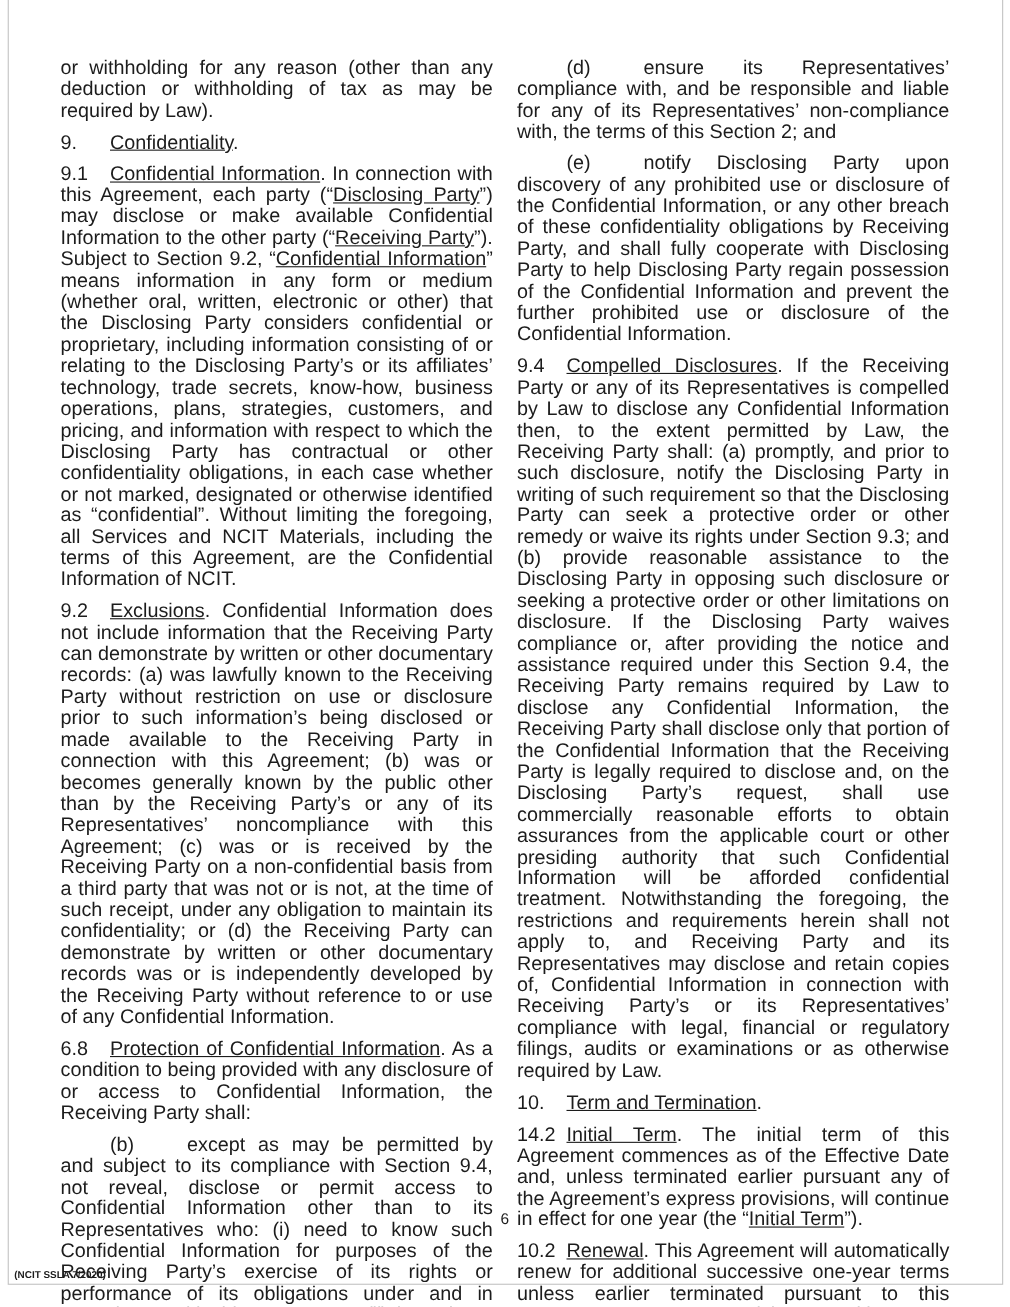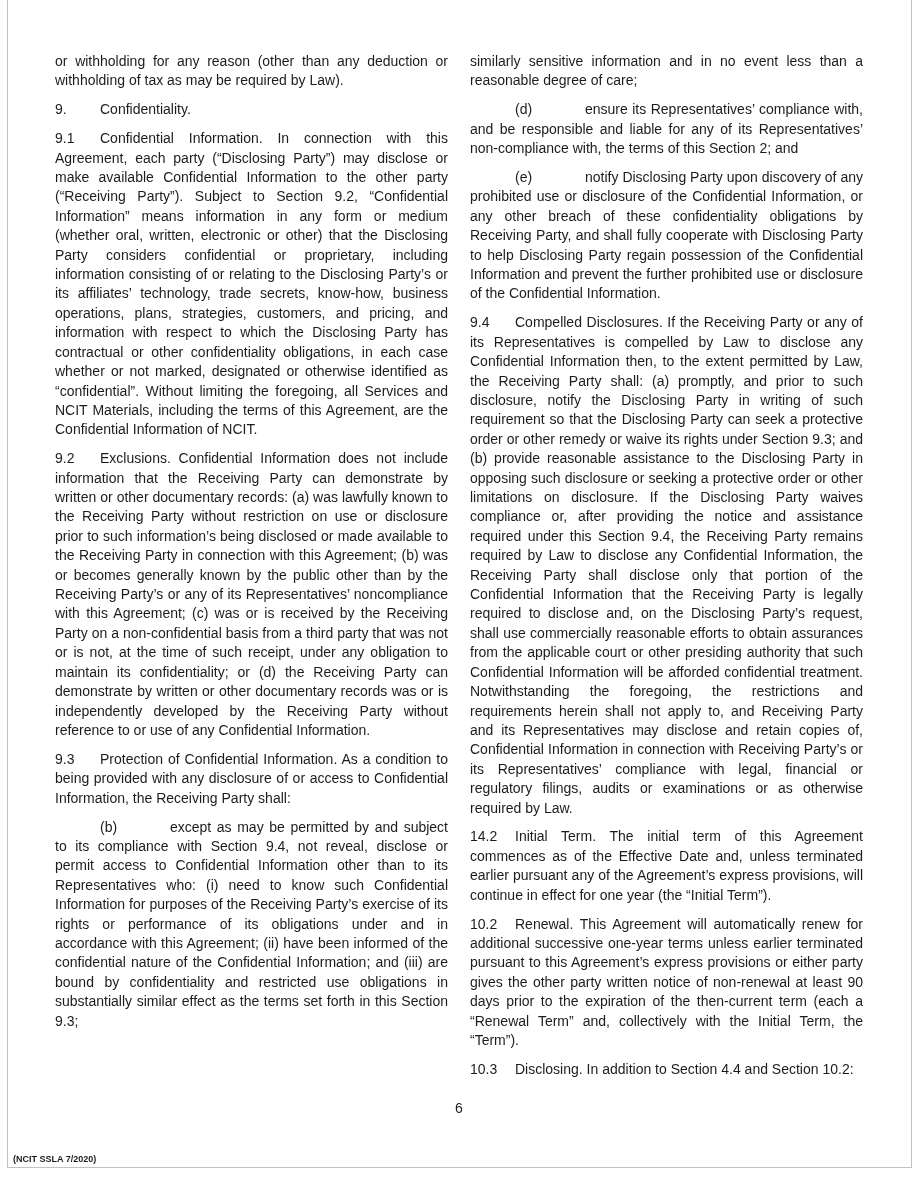--- a/index.html
+++ b/index.html
@@ -26,32 +26,32 @@
     left: 55px;
     top: 52px;
     width: 808px;
     display: flex;
     gap: 22px;
   }
   .col { width: 393px; }
   .para {
     margin: 0 0 9.5px 0;
     text-align: justify;
-    font-size: 14px;
+    font-size: 18px;
     line-height: 19.4px;
     color: #1c1c1c;
   }
   .para.item { text-indent: 45px; }
   .marker {
     display: inline-block;
     text-indent: 0;
   }
   .section > .marker { width: 45px; }
   .item > .marker { width: 70px; }
-  .u { }
+  .u { text-decoration: underline; }
   .footer-page {
     position: absolute;
     top: 1100px;
     left: 0;
     width: 100%;
     text-align: center;
     font-size: 14px;
     color: #1c1c1c;
   }
   .footer-code {
@@ -67,28 +67,28 @@
 <body>
 
 <div class="page-frame"></div>
 
 <div class="content">
   <div class="col">
       <p class="para plain"><span class="run">or withholding for any reason (other than any deduction or withholding of tax as may be required by Law).</span></p>
       <p class="para section"><span class="marker">9.</span><span class="u">Confidentiality</span><span class="run">.</span></p>
       <p class="para section"><span class="marker">9.1</span><span class="u">Confidential Information</span><span class="run">. In connection with this Agreement, each party (“</span><span class="u">Disclosing Party</span><span class="run">”) may disclose or make available Confidential Information to the other party (“</span><span class="u">Receiving Party</span><span class="run">”). Subject to Section 9.2, “</span><span class="u">Confidential Information</span><span class="run">” means information in any form or medium (whether oral, written, electronic or other) that the Disclosing Party considers confidential or proprietary, including information consisting of or relating to the Disclosing Party’s or its affiliates’ technology, trade secrets, know-how, business operations, plans, strategies, customers, and pricing, and information with respect to which the Disclosing Party has contractual or other confidentiality obligations, in each case whether or not marked, designated or otherwise identified as “confidential”. Without limiting the foregoing, all Services and NCIT Materials, including the terms of this Agreement, are the Confidential Information of NCIT.</span></p>
       <p class="para section"><span class="marker">9.2</span><span class="u">Exclusions</span><span class="run">. Confidential Information does not include information that the Receiving Party can demonstrate by written or other documentary records: (a) was lawfully known to the Receiving Party without restriction on use or disclosure prior to such information’s being disclosed or made available to the Receiving Party in connection with this Agreement; (b) was or becomes generally known by the public other than by the Receiving Party’s or any of its Representatives’ noncompliance with this Agreement; (c) was or is received by the Receiving Party on a non-confidential basis from a third party that was not or is not, at the time of such receipt, under any obligation to maintain its confidentiality; or (d) the Receiving Party can demonstrate by written or other documentary records was or is independently developed by the Receiving Party without reference to or use of any Confidential Information.</span></p>
-      <p class="para section"><span class="marker">9.3</span><span class="u">Protection of Confidential Information</span><span class="run">. As a condition to being provided with any disclosure of or access to Confidential Information, the Receiving Party shall:</span></p>
+      <p class="para section"><span class="marker">6.8</span><span class="u">Protection of Confidential Information</span><span class="run">. As a condition to being provided with any disclosure of or access to Confidential Information, the Receiving Party shall:</span></p>
       <p class="para item"><span class="marker">(b)</span><span class="run">except as may be permitted by and subject to its compliance with Section 9.4, not reveal, disclose or permit access to Confidential Information other than to its Representatives who: (i) need to know such Confidential Information for purposes of the Receiving Party’s exercise of its rights or performance of its obligations under and in accordance with this Agreement; (ii) have been informed of the confidential nature of the Confidential Information; and (iii) are bound by confidentiality and restricted use obligations in substantially similar effect as the terms set forth in this Section 9.3;</span></p>
     </div>
   <div class="col">
-      <p class="para plain"><span class="run">similarly sensitive information and in no event less than a reasonable degree of care;</span></p>
       <p class="para item"><span class="marker">(d)</span><span class="run">ensure its Representatives’ compliance with, and be responsible and liable for any of its Representatives’ non-compliance with, the terms of this Section 2; and</span></p>
       <p class="para item"><span class="marker">(e)</span><span class="run">notify Disclosing Party upon discovery of any prohibited use or disclosure of the Confidential Information, or any other breach of these confidentiality obligations by Receiving Party, and shall fully cooperate with Disclosing Party to help Disclosing Party regain possession of the Confidential Information and prevent the further prohibited use or disclosure of the Confidential Information.</span></p>
       <p class="para section"><span class="marker">9.4</span><span class="u">Compelled Disclosures</span><span class="run">. If the Receiving Party or any of its Representatives is compelled by Law to disclose any Confidential Information then, to the extent permitted by Law, the Receiving Party shall: (a) promptly, and prior to such disclosure, notify the Disclosing Party in writing of such requirement so that the Disclosing Party can seek a protective order or other remedy or waive its rights under Section 9.3; and (b) provide reasonable assistance to the Disclosing Party in opposing such disclosure or seeking a protective order or other limitations on disclosure. If the Disclosing Party waives compliance or, after providing the notice and assistance required under this Section 9.4, the Receiving Party remains required by Law to disclose any Confidential Information, the Receiving Party shall disclose only that portion of the Confidential Information that the Receiving Party is legally required to disclose and, on the Disclosing Party’s request, shall use commercially reasonable efforts to obtain assurances from the applicable court or other presiding authority that such Confidential Information will be afforded confidential treatment. Notwithstanding the foregoing, the restrictions and requirements herein shall not apply to, and Receiving Party and its Representatives may disclose and retain copies of, Confidential Information in connection with Receiving Party’s or its Representatives’ compliance with legal, financial or regulatory filings, audits or examinations or as otherwise required by Law.</span></p>
+      <p class="para section"><span class="marker">10.</span><span class="u">Term and Termination</span><span class="run">.</span></p>
       <p class="para section"><span class="marker">14.2</span><span class="u">Initial Term</span><span class="run">. The initial term of this Agreement commences as of the Effective Date and, unless terminated earlier pursuant any of the Agreement’s express provisions, will continue in effect for one year (the “</span><span class="u">Initial Term</span><span class="run">”).</span></p>
       <p class="para section"><span class="marker">10.2</span><span class="u">Renewal</span><span class="run">. This Agreement will automatically renew for additional successive one-year terms unless earlier terminated pursuant to this Agreement’s express provisions or either party gives the other party written notice of non-renewal at least 90 days prior to the expiration of the then-current term (each a “</span><span class="u">Renewal Term</span><span class="run">” and, collectively with the Initial Term, the “</span><span class="u">Term</span><span class="run">”).</span></p>
       <p class="para section"><span class="marker">10.3</span><span class="u">Disclosing</span><span class="run">. In addition to Section 4.4 and Section 10.2:</span></p>
     </div>
 </div>
 
 <div class="footer-page">6</div>
 <div class="footer-code">(NCIT SSLA 7/2020)</div>
 
 </body></html>

